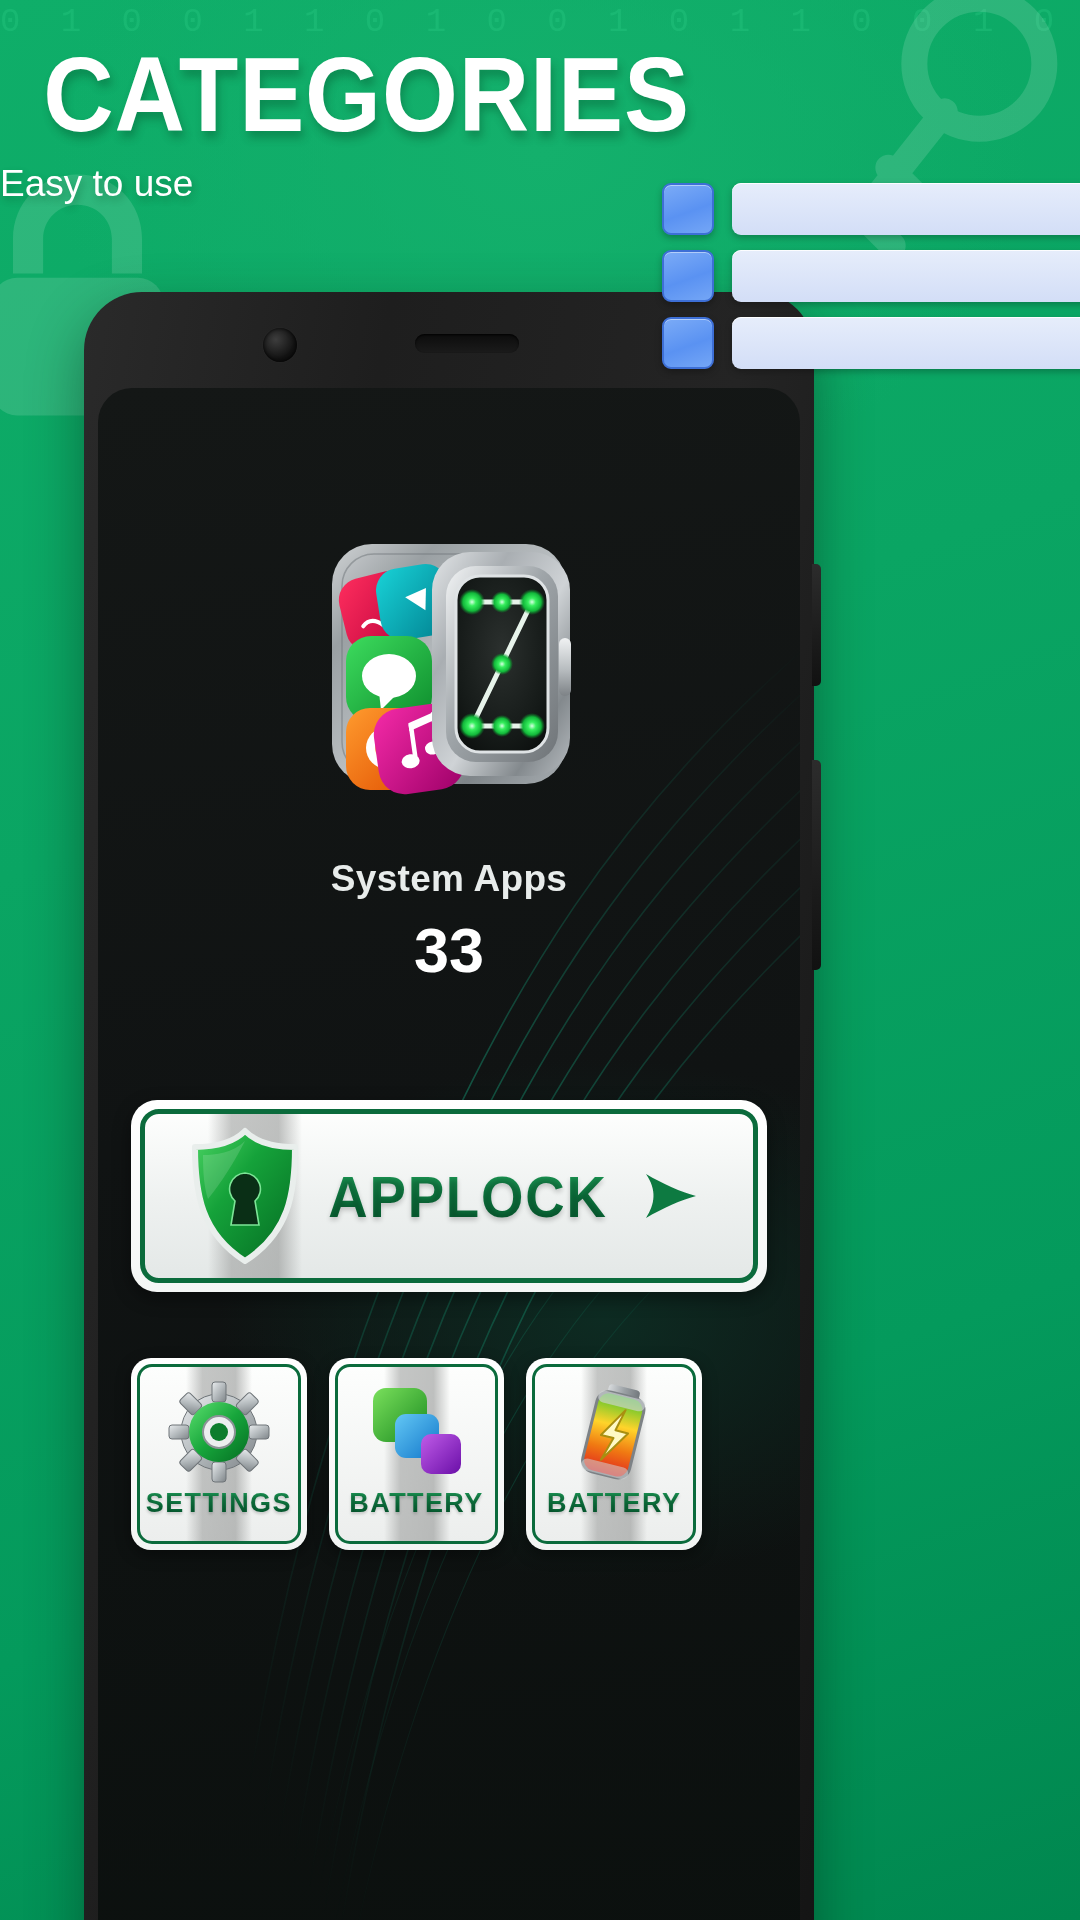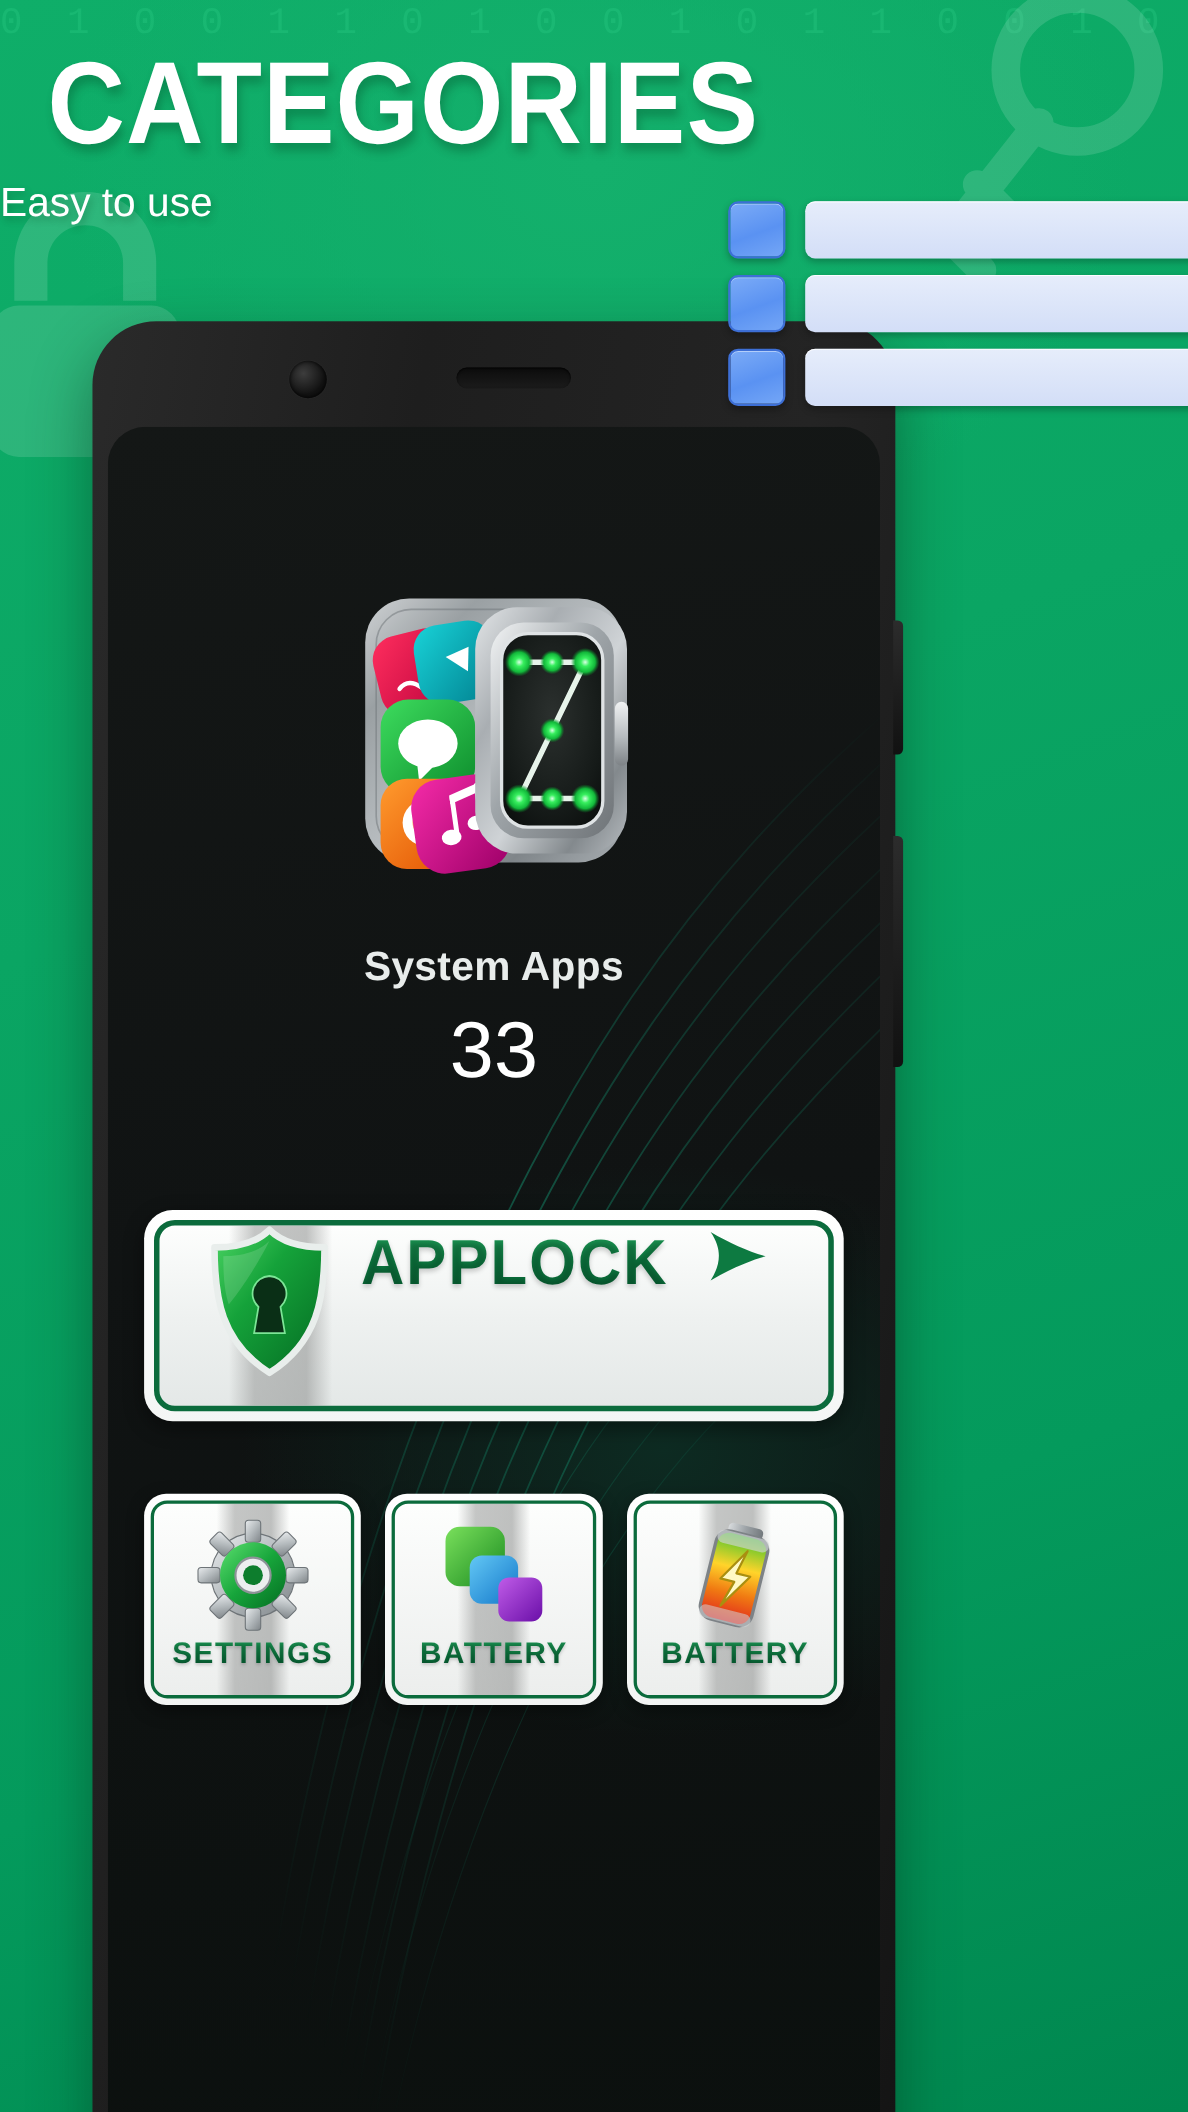--- a/index.html
+++ b/index.html
@@ -147,41 +147,41 @@
     position:absolute; top:470px; left:0; width:100%;
     display:flex;
   }
   .stat { flex:1; text-align:center; }
   .stat-label {
     font-size:37px; color:#e8eceb; font-weight:bold;
     letter-spacing:.3px;
   }
   .stat-value {
     margin-top:14px;
-    font-size:72px; color:#ffffff; font-weight:normal;
+    font-size:63px; color:#ffffff; font-weight:bold;
   }
 
   
   #applock-button {
     position:absolute;
     left:33px; top:712px;
     width:636px; height:192px;
     border-radius:26px;
     background:linear-gradient(180deg,#ffffff 0%,#f4f6f5 100%);
     padding:9px;
     box-shadow:0 6px 18px rgba(0,0,0,.42);
   }
   #applock-inner {
     position:relative;
     width:100%; height:100%;
     border-radius:19px;
     border:5px solid #0b6b3c;
     background:linear-gradient(180deg,#fdfefd 0%,#eef1f0 52%,#e4e8e7 100%);
     overflow:hidden;
-    display:flex; align-items:flex-start;
+    display:flex; align-items:center;
   }
   .btn-stripe {
     position:absolute; top:0; bottom:0;
     width:94px;
     background:linear-gradient(90deg, rgba(150,150,150,0) 0%, rgba(150,152,151,.55) 25%, rgba(140,142,141,.55) 75%, rgba(150,150,150,0) 100%);
   }
   #applock-stripe { left:63px; }
   #applock-shield { position:relative; margin-left:42px; width:116px; height:138px; flex:0 0 auto; }
   #applock-label {
     position:relative;
@@ -200,21 +200,21 @@
     position:relative;
     margin-right:54px;
     flex:0 0 auto;
     width:58px; height:56px;
   }
 
   
   #category-cards {
     position:absolute;
     left:33px; top:970px;
-    width:636px;
+    width:571px;
     display:flex; gap:22px;
   }
   .cat-card {
     position:relative;
     flex:1 1 0;
     height:192px;
     border-radius:20px;
     background:linear-gradient(180deg,#ffffff 0%,#f2f4f3 100%);
     padding:6px;
     box-shadow:0 5px 15px rgba(0,0,0,.40);

